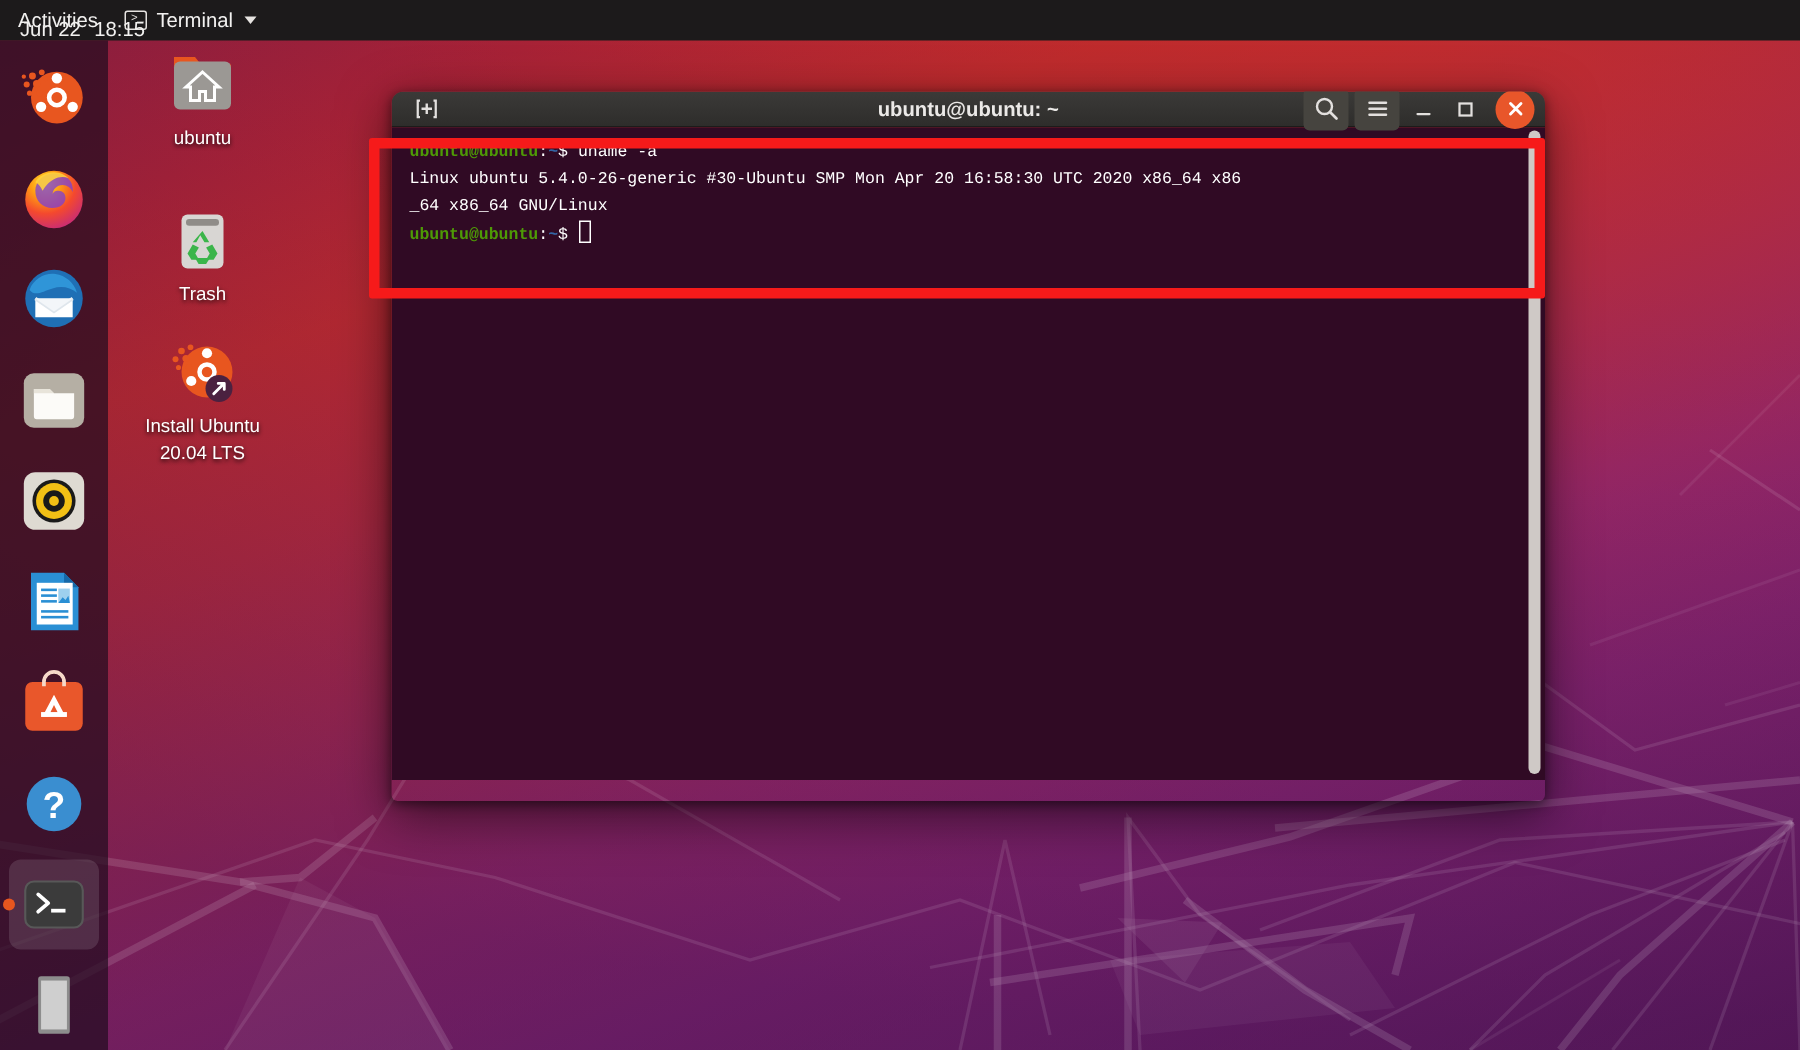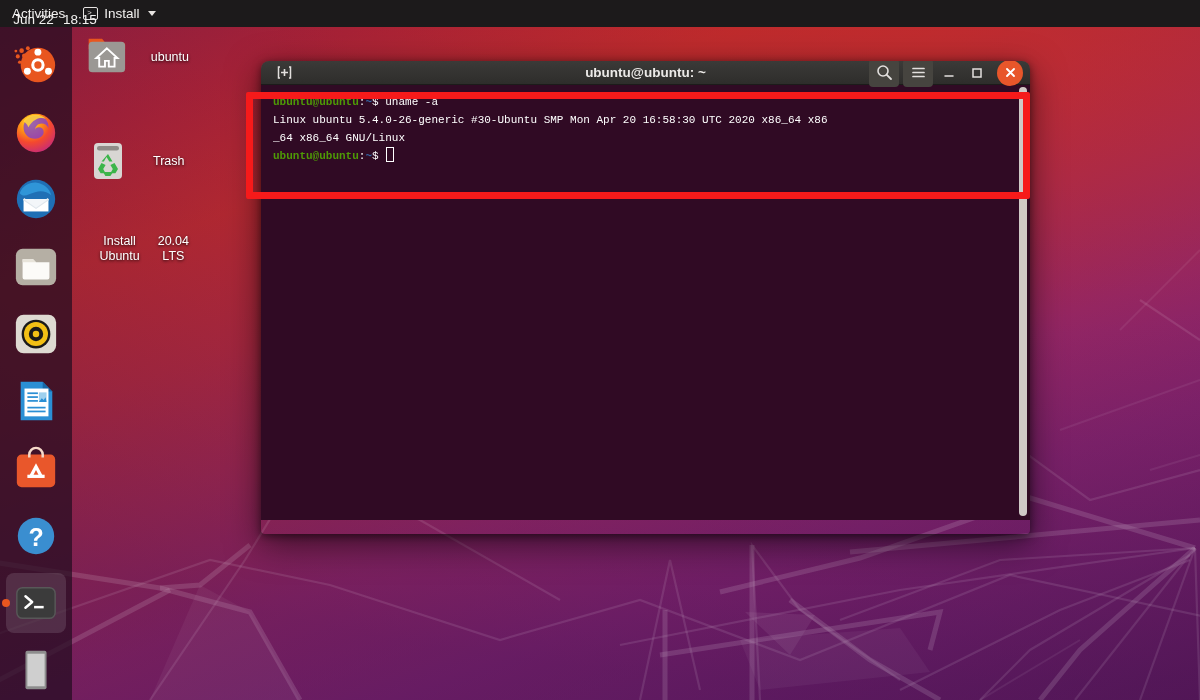--- a/index.html
+++ b/index.html
@@ -66,21 +66,21 @@
   .dock-item.running { background: rgba(255,255,255,.12); }
   .dock-item.running::before {
     content: ""; position: absolute; left: -4px; top: 50%; transform: translateY(-50%);
     width: 8px; height: 8px; border-radius: 50%; background: #e8561f;
   }
   .dock-ico { width: 46px; height: 46px; display: block; }
 
   
   .desk-icon {
     position: absolute; width: 108px;
-    display: flex; flex-direction: row; align-items: center; gap: 18px;
+    display: flex; flex-direction: column; align-items: center; gap: 3px;
     cursor: pointer; z-index: 10;
   }
   .desk-label {
     color: #fff; font-size: 12.5px; text-align: center; line-height: 15px;
     text-shadow: 0 1px 3px rgba(0,0,0,.85);
   }
 
   
   #terminal {
     position: absolute; left: 261px; top: 61px; width: 769px; height: 473px;
@@ -183,21 +183,21 @@
       <path d="M1150 470 L1200 455"></path>
       <path d="M980 700 L1080 640"></path>
     </g>
   </svg>
 </div>
 
 <div id="panel">
   <div id="activities">Activities</div>
   <div id="app-menu">
     <span class="term-glyph">&gt;_</span>
-    <span>Install</span>
+    <span>Terminal</span>
     <span class="caret-down"></span>
   </div>
   <div id="clock">
     <span>Jun 22</span>
     <span>18:15</span>
   </div>
 </div>
 
 <div id="dock">
 

